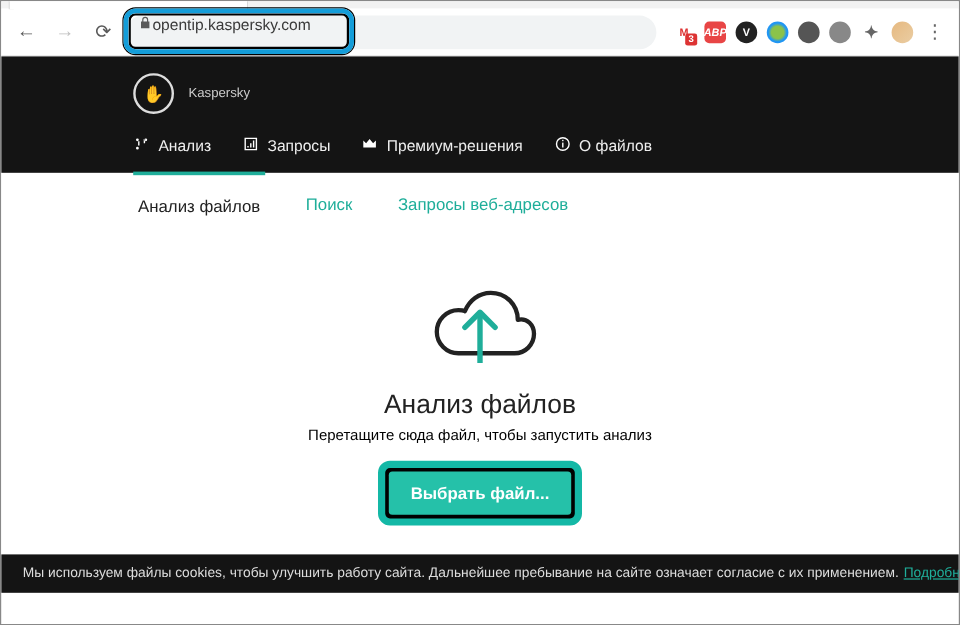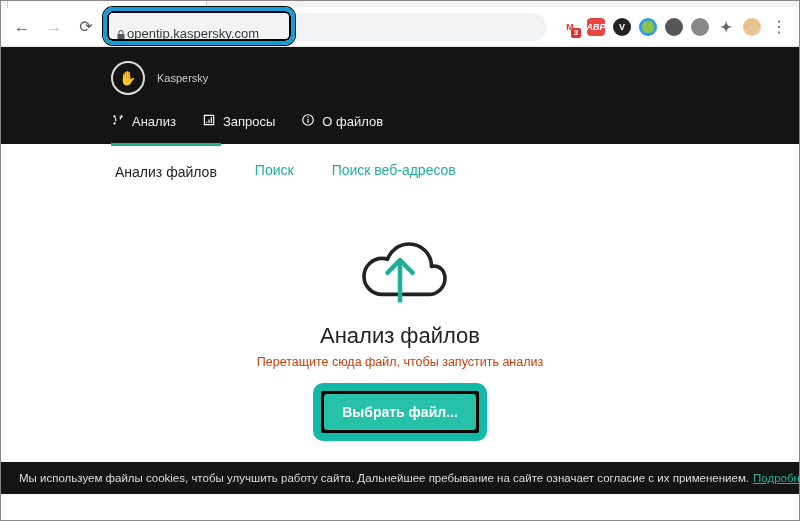--- a/index.html
+++ b/index.html
@@ -16,21 +16,21 @@
   .tab .favicon::after { content: ""; position: absolute; left: 3px; top: 3px; width: 4px; height: 4px; border-radius: 50%; background: #2a9d8f; }
   .tab .tab-title { flex: 1; white-space: nowrap; overflow: hidden; text-overflow: ellipsis; color: #5a5a5a; }
   .tab .tab-x { color: #777; font-size: 14px; }
   .newtab { width: 30px; height: 30px; display: flex; align-items: center; justify-content: center; font-size: 18px; color: #666; margin-left: 6px; }
   .win-controls { position: absolute; right: 0; top: 0; display: flex; height: 28px; }
 
   
   .addrrow { height: 40px; background: #fff; display: flex; align-items: center; padding: 0 8px; gap: 6px; border-bottom: 1px solid #e5e5e5; }
   .nav-btn { width: 26px; height: 26px; display: flex; align-items: center; justify-content: center; color: #5a5a5a; font-size: 16px; border-radius: 50%; }
   .nav-btn.fwd { color: #bfbfbf; }
-  .addr-outer { flex: 1; height: 28px; background: #f1f3f4; border-radius: 14px; display: flex; align-items: flex-end; padding: 0 10px; position: relative; }
+  .addr-outer { flex: 1; height: 28px; background: #f1f3f4; border-radius: 14px; display: flex; align-items: flex-start; padding: 0 10px; position: relative; }
   .addr-highlight { position: absolute; left: -2px; top: -6px; height: 38px; width: 192px; border: 4px solid #149dd9; border-radius: 10px; box-shadow: 0 0 0 2px #000 inset, 0 0 0 1px #000; background: transparent; pointer-events: none; }
   .lock { width: 12px; height: 12px; color: #5a5a5a; }
   .addr-text { font-size: 13px; color: #3a3a3a; }
   .ext-icons { display: flex; align-items: center; gap: 8px; margin-left: 8px; }
   .ext { width: 18px; height: 18px; border-radius: 4px; display: flex; align-items: center; justify-content: center; font-size: 9px; font-weight: bold; color: #fff; }
   .ext.m { background: #fff; color: #d33; position: relative; }
   .ext.m::after { content: "3"; position: absolute; bottom: -2px; right: -2px; background: #d33; color: #fff; font-size: 8px; width: 10px; height: 10px; border-radius: 2px; display: flex; align-items: center; justify-content: center; }
   .ext.abp { background: #e84545; font-style: italic; }
   .ext.v { background: #222; border-radius: 50%; }
   .ext.g { background: radial-gradient(circle, #8bc34a 40%, #2196f3 60%); border-radius: 50%; }
@@ -52,22 +52,22 @@
   .topnav .item { display: flex; align-items: center; gap: 7px; color: #eee; }
   .topnav .ico { font-size: 13px; }
 
   .content { flex: 1; padding: 0 110px; position: relative; }
   .tabs { display: flex; gap: 30px; border-bottom: 1px solid transparent; margin-top: 0; }
   .tabs .ptab { padding: 18px 4px 14px 4px; font-size: 14px; color: #1fae9a; }
   .tabs .ptab.active { color: #222; border-top: 3px solid #1fae9a; margin-top: -1px; }
   .panel { text-align: center; padding-top: 22px; }
   .cloud { margin: 0 auto 8px auto; }
   .atitle { font-size: 22px; color: #222; margin-top: 4px; }
-  .asub { font-size: 12.5px; color: #c2410c; margin-top: 6px; }
-  .choose-wrap { display: inline-block; margin-top: 14px; border: 8px solid #14b8a6; border-radius: 10px; padding: 3px; background: #000; }
+  .asub { font-size: 12.5px; color: #000000; margin-top: 6px; }
+  .choose-wrap { display: inline-block; margin-top: 14px; border: 6px solid #14b8a6; border-radius: 10px; padding: 3px; background: #000; }
   .choose { background: #25c1a9; color: #fff; font-size: 14px; font-weight: 600; padding: 10px 18px; border: none; border-radius: 3px; }
 
   .cookiebar { position: absolute; left: 0; right: 0; bottom: 0; background: #141414; color: #ddd; font-size: 11.5px; padding: 10px 18px; display: flex; align-items: center; white-space: nowrap; overflow: hidden; }
   .cookiebar a { color: #1fae9a; margin-left: 4px; text-decoration: underline; }
 </style>
 </head>
 <body>
 
 <div class="tabstrip">
   <div class="tab">
@@ -130,35 +130,43 @@
         <span class="ico">
           <svg width="14" height="14" viewBox="0 0 24 24">
               <path fill="#fff" d="M3 3h18v18H3V3zm2 2v14h14V5H5zm2 10h2v2H7v-2zm4-4h2v6h-2v-6zm4-4h2v10h-2V7z"></path>
             </svg>
         </span>
         <span>Запросы</span>
       </div>
       <div class="item">
         <span class="ico">
           <svg width="14" height="14" viewBox="0 0 24 24">
+              <path fill="#fff" d="M3 7l4 4 5-6 5 6 4-4v10H3V7z"></path>
+            </svg>
+        </span>
+        <span>Премиум-решения</span>
+      </div>
+      <div class="item">
+        <span class="ico">
+          <svg width="14" height="14" viewBox="0 0 24 24">
               <circle cx="12" cy="12" r="9" fill="none" stroke="#fff" stroke-width="2"></circle>
               <rect x="11" y="10" width="2" height="7" fill="#fff"></rect>
               <rect x="11" y="6" width="2" height="2" fill="#fff"></rect>
             </svg>
         </span>
         <span>О файлов</span>
       </div>
     </div>
   </div>
 
   <div class="content">
     <div class="tabs">
       <div class="ptab active"><span>Анализ файлов</span></div>
       <div class="ptab"><span>Поиск</span></div>
-      <div class="ptab"><span>Поиск веб-адресов</span></div>
+      <div class="ptab"><span>Запросы веб-адресов</span></div>
     </div>
 
     <div class="panel">
       <svg class="cloud" width="110" height="90" viewBox="0 0 120 100">
         <path d="M95 55c0-14-11-25-25-25-11 0-20 7-24 17-2-1-4-1-6-1-11 0-20 9-20 20s9 20 20 20h52c10 0 18-8 18-18 0-8-6-15-15-13z" fill="none" stroke="#222" stroke-width="4" stroke-linejoin="round"></path>
         <line x1="60" y1="95" x2="60" y2="50" stroke="#1fae9a" stroke-width="5"></line>
         <polyline points="46,62 60,48 74,62" fill="none" stroke="#1fae9a" stroke-width="5" stroke-linecap="round" stroke-linejoin="round"></polyline>
       </svg>
       <div class="atitle">Анализ файлов</div>
       <div class="asub">Перетащите сюда файл, чтобы запустить анализ</div>

